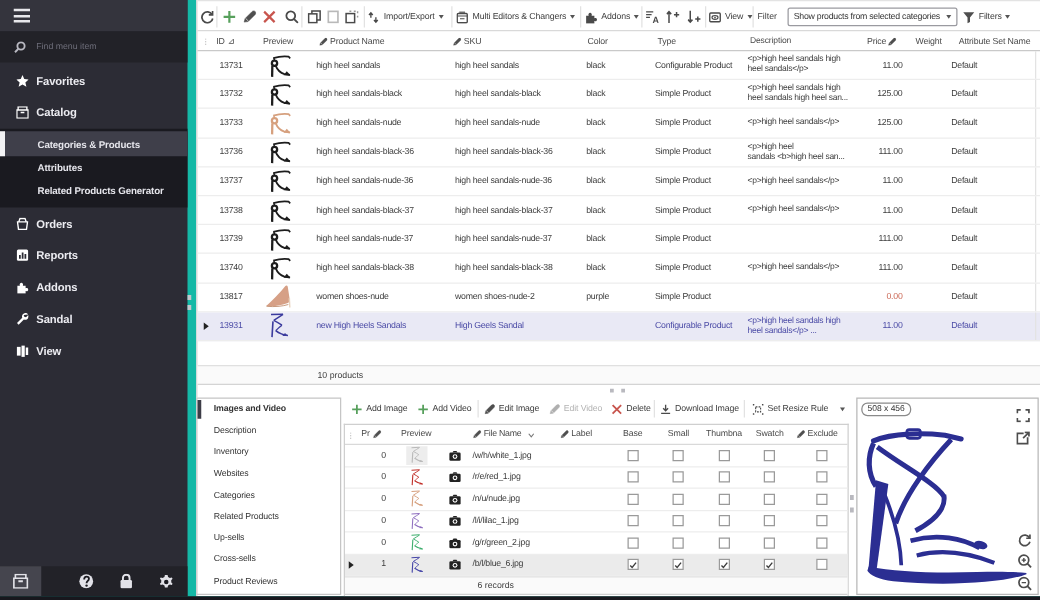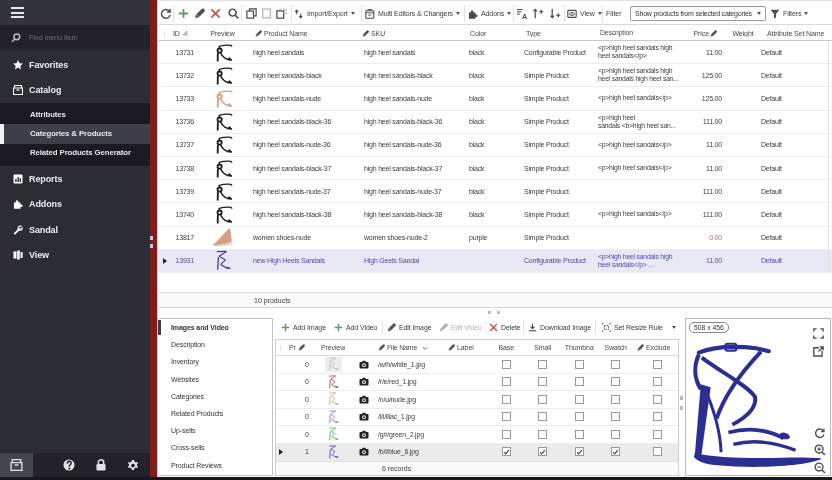--- a/index.html
+++ b/index.html
@@ -1,17 +1,17 @@
 <!DOCTYPE html>
 <html><head>
 <meta charset="utf-8">
 <style>
   * { margin:0; padding:0; box-sizing:border-box; }
   html,body { width:832px; height:480px; overflow:hidden; background:#fff; }
-  .app { position:relative; width:832px; height:480px; font-family:"Liberation Sans",sans-serif; color:#333; background:#7f1d1d; overflow:hidden; }
+  .app { position:relative; width:832px; height:480px; font-family:"Liberation Sans",sans-serif; color:#333; background:#14b8a6; overflow:hidden; }
 
   
   .sidebar { position:absolute; left:0; top:0; width:150px; height:477px; background:#2c2c35; }
   .sb-top { position:absolute; left:0; top:0; width:150px; height:25px; background:#34343d; }
   .hamburger { position:absolute; left:11px; top:7px; width:13px; height:11px; display:flex; flex-direction:column; justify-content:space-between; }
   .hamburger span { display:block; height:2px; background:#e8e8ec; }
   .sb-search { position:absolute; left:0; top:25px; width:150px; height:25px; background:#222228; display:flex; align-items:center; }
   .sb-search svg { margin-left:11px; }
   .sb-search .ph { margin-left:8px; font-size:7px; color:#6e6e7a; }
   .sb-menu { position:absolute; left:0; top:52px; width:150px; }
@@ -337,29 +337,35 @@
           </svg>
           <span class="lbl">Favorites</span>
         </div>
         <div class="sb-item">
           <svg width="10" height="10" viewBox="0 0 10 10" class="icon-svg">
             <use href="#i-catalog"></use>
           </svg>
           <span class="lbl">Catalog</span>
         </div>
         <div class="sb-sub">
+          <div class="sb-subitem sel">
+            <span>Categories &amp; Products</span>
+          </div>
           <div class="sb-subitem">
             <span>Attributes</span>
           </div>
-          <div class="sb-subitem sel">
-            <span>Categories &amp; Products</span>
-          </div>
           <div class="sb-subitem">
             <span>Related Products Generator</span>
           </div>
+        </div>
+        <div class="sb-item">
+          <svg width="10" height="10" viewBox="0 0 10 10" class="icon-svg">
+            <use href="#i-orders"></use>
+          </svg>
+          <span class="lbl">Orders</span>
         </div>
         <div class="sb-item">
           <svg width="10" height="10" viewBox="0 0 10 10" class="icon-svg">
             <use href="#i-reports"></use>
           </svg>
           <span class="lbl">Reports</span>
         </div>
         <div class="sb-item">
           <svg width="10" height="10" viewBox="0 0 10 10" class="icon-svg">
             <use href="#i-addons"></use>

